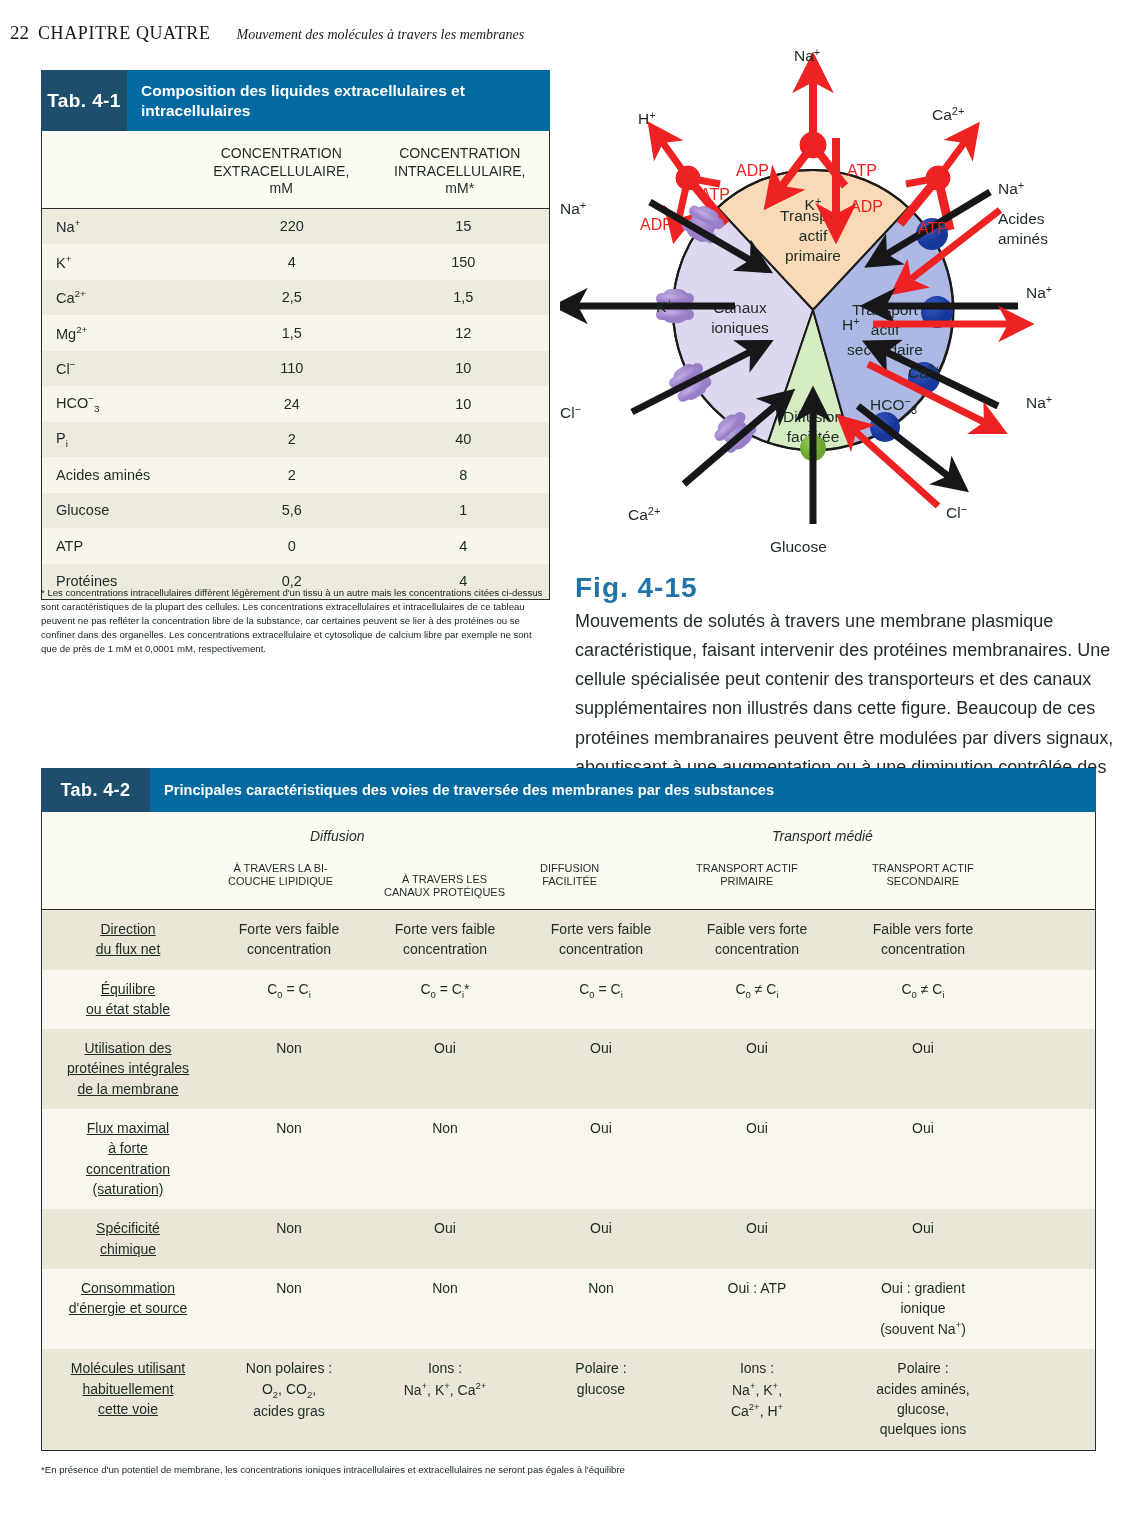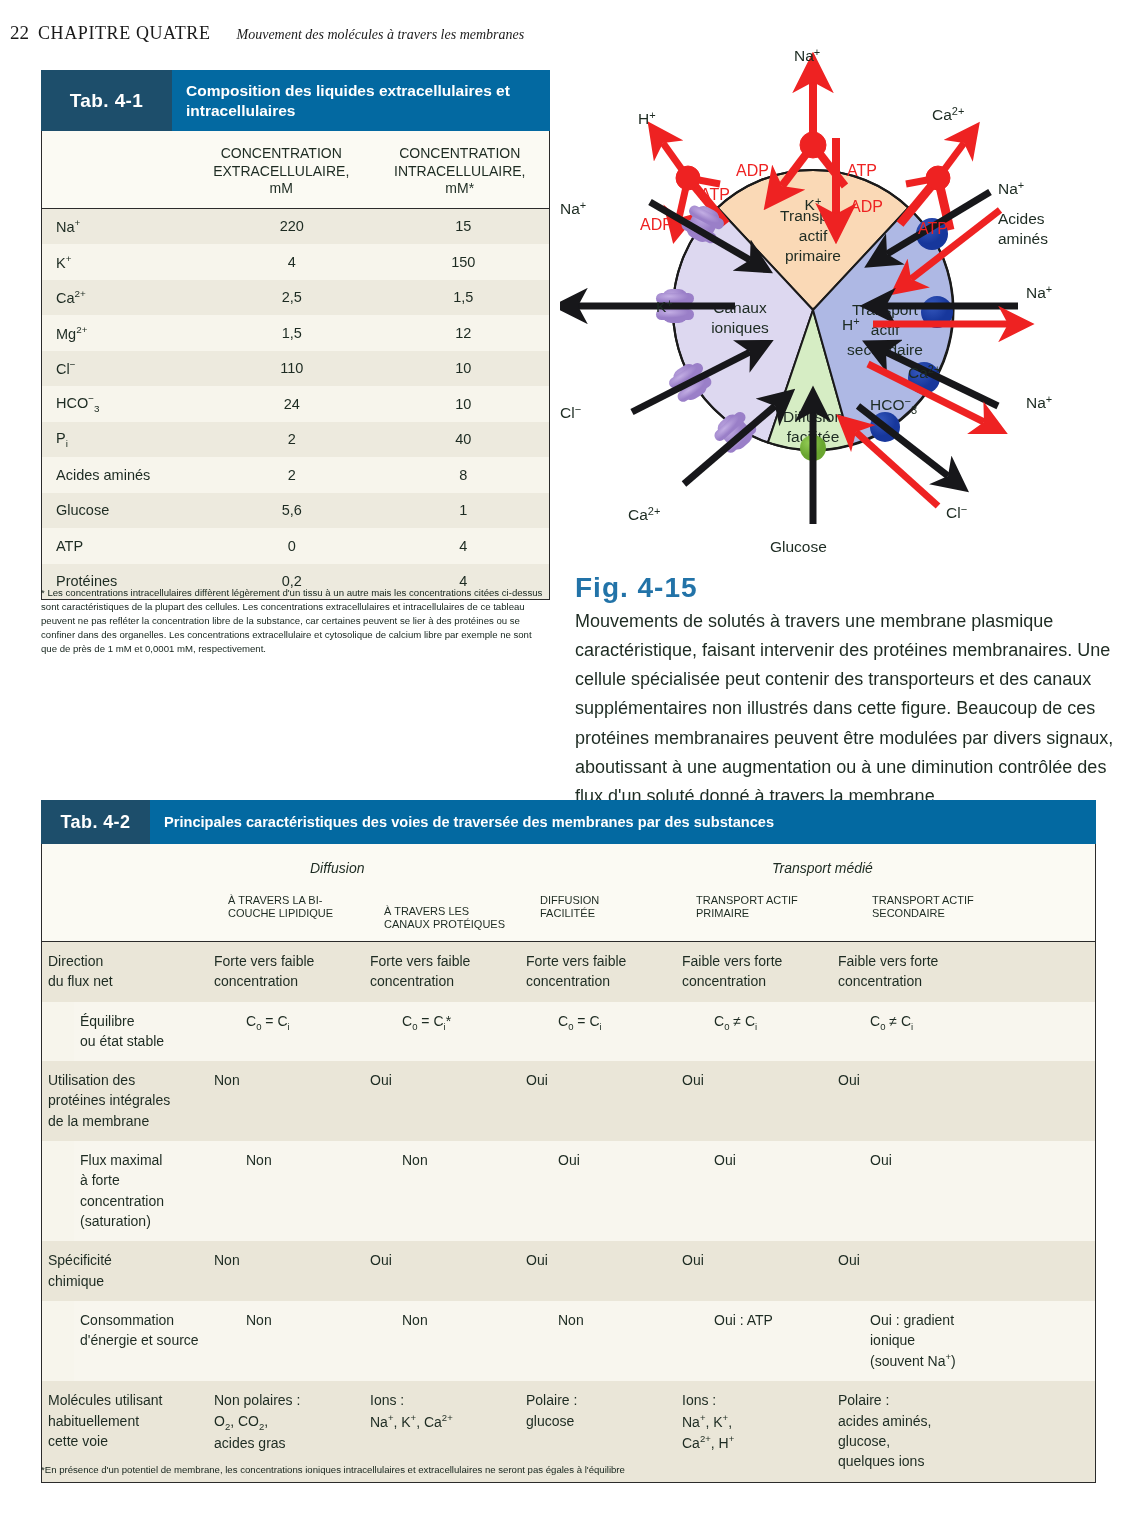--- a/index.html
+++ b/index.html
@@ -19,53 +19,53 @@
   .tabhead{display:flex;align-items:stretch;height:100%;}
   .tabtag{background:#1d4e6b;color:#fff;font-weight:bold;font-size:19px;
           display:flex;align-items:center;justify-content:center;flex:0 0 auto;letter-spacing:.4px;}
   .tabtitle{background:#0369a1;color:#fff;font-weight:bold;display:flex;align-items:center;
             flex:1 1 auto;padding:0 14px;line-height:1.28;}
   .tbody{border:1.6px solid #2b2b2b;border-top:none;box-sizing:border-box;background:#f7f5ec;}
 
   
   #tab41{left:41px;top:70px;width:509px;}
   #tab41 .hd{height:61px;}
-  #tab41 .tabtag{width:131px;}
+  #tab41 .tabtag{width:86px;}
   #tab41 .tabtitle{font-size:15.5px;}
   #t41head{display:flex;border-bottom:1.6px solid #2b2b2b;padding:14px 0 10px;background:#fbfaf3;}
   #t41head .c0{flex:0 0 150px;}
   #t41head .c1,#t41head .c2{flex:1 1 0;text-align:center;font-size:14px;line-height:1.25;color:#1d2b22;}
   .t41row{display:flex;align-items:center;height:35.5px;font-size:14.5px;}
   .t41row.odd{background:#edeade;}
   .t41row.even{background:#f7f5ec;}
   .t41row .c0{flex:0 0 150px;padding-left:14px;}
   .t41row .c1,.t41row .c2{flex:1 1 0;text-align:center;}
   sup{font-size:.68em;vertical-align:super;}
   sub{font-size:.68em;vertical-align:sub;}
   #t41note{position:absolute;left:41px;top:586px;width:508px;font-size:9.6px;line-height:1.45;color:#15241c;}
 
   
   #figwrap{position:absolute;left:560px;top:34px;width:580px;height:535px;}
   #figcapt{position:absolute;left:575px;top:572px;width:545px;}
   #figcapt .fignum{color:#2273a8;font-weight:bold;font-size:28px;letter-spacing:1px;margin-bottom:3px;}
   #figcapt .figtext{font-size:18px;line-height:1.62;color:#1d2b22;}
 
   
-  #tab42{left:41px;top:800px;width:1055px;}
+  #tab42{left:41px;top:768px;width:1055px;text-align:center;}
   #tab42 .hd{height:44px;}
   #tab42 .tabtag{width:109px;font-size:18px;}
   #tab42 .tabtitle{font-size:14.6px;}
   #t42head{background:#fbfaf3;border-bottom:1.6px solid #2b2b2b;position:relative;height:97px;}
   .grpl{position:absolute;font-style:italic;font-size:14px;color:#1d2b22;top:16px;}
   .colh{position:absolute;top:50px;font-size:11px;line-height:1.22;color:#1d2b22;}
   .t42row{display:flex;font-size:14px;line-height:1.45;color:#1d2b22;}
   .t42row.odd{background:#eae6d8;}
-  .t42row.even{background:#f8f6ee;margin-left:32px;}
+  .t42row.even{background:#f8f6ee;}
   .t42row .cell{box-sizing:border-box;padding:9px 6px 10px 0;}
-  .t42row .cell.c0{flex:0 0 172px;padding-left:6px;}
+  .t42row .cell.c0{flex:0 0 172px;padding-left:6px;text-decoration:underline;}
   .t42row .cell.cx{flex:0 0 156px;}
   .t42row .cell.cy{flex:0 0 176px;}
   #t42note{position:absolute;left:41px;top:1464px;font-size:9.6px;color:#15241c;}
 </style>
 </head>
 <body>
 
 <div class="runhead">
   <span class="pg">22</span><span class="chap">CHAPITRE QUATRE</span><span class="sub">Mouvement des molécules à travers les membranes</span>
 </div>

